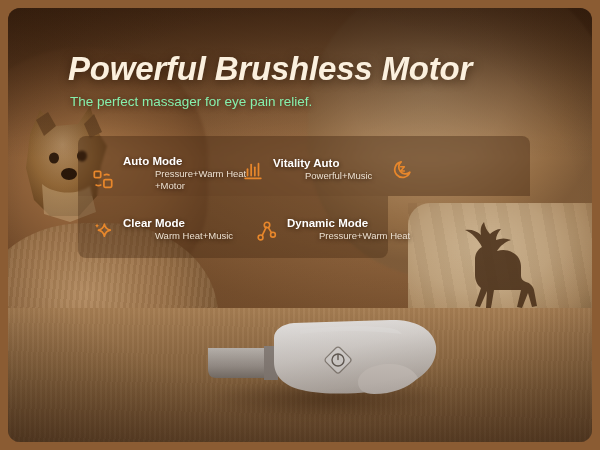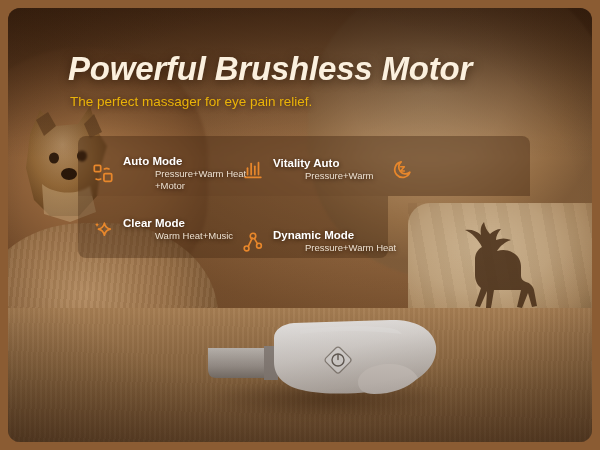--- a/index.html
+++ b/index.html
@@ -102,56 +102,56 @@
 
   
   .headline{
     position:absolute; left:60px; top:42px;
     font-size:33px; font-weight:700; font-style:italic; letter-spacing:-.2px;
     color:#fbf0de; text-shadow:0 2px 10px rgba(40,20,6,.65);
     white-space:nowrap;
   }
   .subhead{
     position:absolute; left:62px; top:86px;
-    font-size:13.5px; font-weight:400; color:#eab308;
+    font-size:13.5px; font-weight:400; color:#86efac;
     text-shadow:0 1px 6px rgba(40,20,6,.75);
     white-space:nowrap;
   }
 
   
   .panel-top{
     position:absolute; left:70px; top:128px; width:452px; height:60px;
     background:rgba(62,35,15,.40);
     border-radius:8px 8px 0 0;
     backdrop-filter:blur(1px);
   }
   .panel-bottom{
     position:absolute; left:70px; top:188px; width:310px; height:62px;
     background:rgba(62,35,15,.34);
     border-radius:0 0 8px 8px;
   }
 
-  .mode{ position:absolute; display:flex; align-items:center; gap:9px; }
+  .mode{ position:absolute; display:flex; align-items:flex-end; gap:9px; }
   .mode .ico{ width:22px; height:22px; flex:0 0 22px; margin-top:3px; }
   .mode .txt{ white-space:nowrap; }
   .mode .name{
     font-size:11.5px; font-weight:700; color:#ffffff; line-height:14px;
     text-shadow:0 1px 4px rgba(40,20,6,.8);
   }
   .mode .desc{
     font-size:9.5px; font-weight:400; color:#ece0d0; line-height:11.5px;
     text-shadow:0 1px 4px rgba(40,20,6,.8);
     padding-left:32px;
   }
 
   .m-auto{ left:84px; top:146px; }
   .m-vitality{ left:234px; top:148px; }
   .m-sleep{ left:384px; top:148px; }
   .m-clear{ left:84px; top:208px; }
-  .m-dynamic{ left:234px; top:208px;margin-top:12px; }
+  .m-dynamic{ left:248px; top:208px; }
 
   
   .product{ position:absolute; left:196px; top:312px; width:236px; height:86px; }
 </style>
 </head>
 <body>
 
 <div id="stage">
   <div class="canvas">
 
@@ -245,21 +245,21 @@
         <g stroke="#e8872b" stroke-width="1.9" stroke-linecap="round">
           <path d="M6 10v7"></path>
             <path d="M10 5v12"></path>
             <path d="M14 8v9"></path>
             <path d="M18 4v13"></path>
           <path d="M3.5 20h17"></path>
         </g>
       </svg>
       <div class="txt">
         <div class="name">Vitality Auto</div>
-        <div class="desc">Pressure+Warm</div>
+        <div class="desc">Powerful+Music</div>
       </div>
     </div>
 
     <div class="mode m-sleep">
       <svg class="ico" viewBox="0 0 24 24">
         <path d="M19.5 14.5A8.5 8.5 0 1 1 10 3.2a6.9 6.9 0 0 0 9.5 11.3z" fill="none" stroke="#e8872b" stroke-width="1.9" stroke-linejoin="round"></path>
         <path d="M9.5 8.5h4l-4 4.5h4" fill="none" stroke="#e8872b" stroke-width="1.6" stroke-linecap="round" stroke-linejoin="round"></path>
       </svg>
     </div>
 

